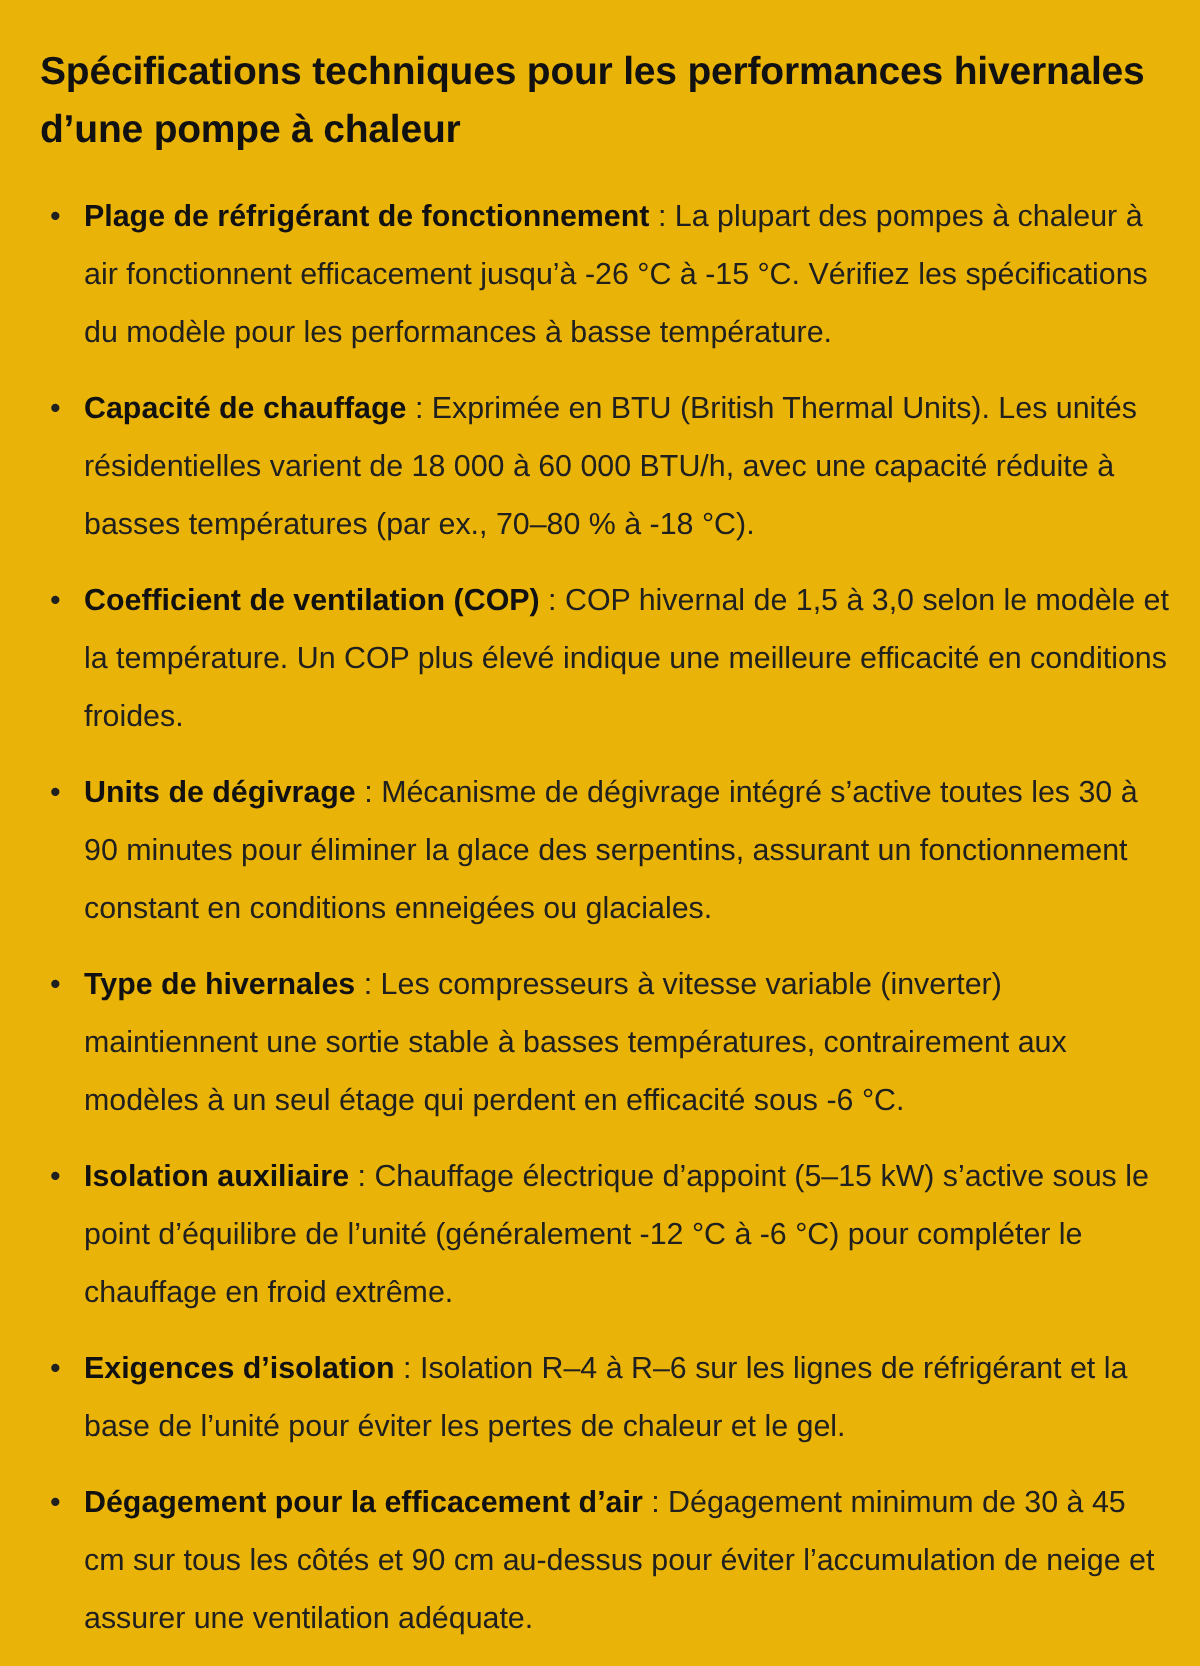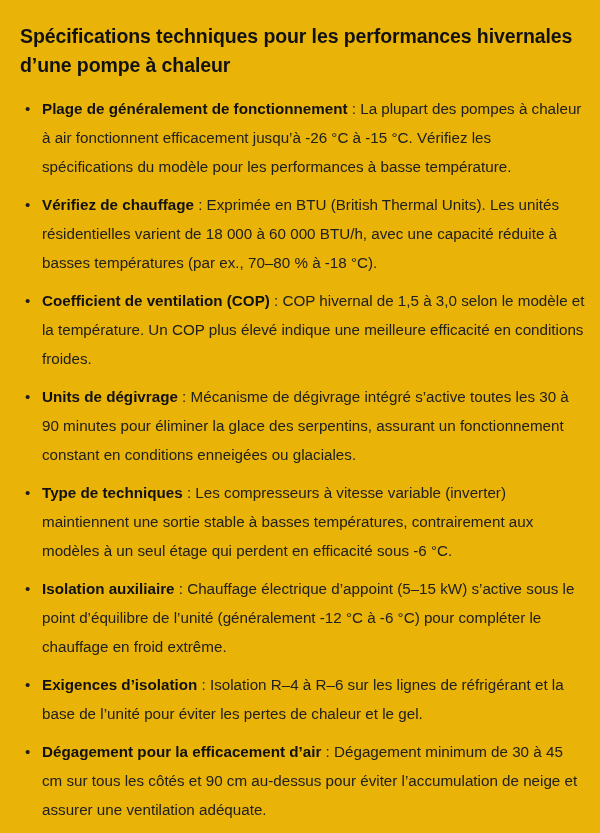--- a/index.html
+++ b/index.html
@@ -71,37 +71,37 @@
 </head>
 <body>
 
 <div class="page">
 
   <h1 class="doc-title">Spécifications techniques pour les performances hivernales d’une pompe à chaleur</h1>
 
   <ul class="bullet-list">
     <li class="bullet-item">
       <span class="bullet-marker">•</span>
-      <span class="bullet-term">Plage de généralement de fonctionnement</span><span class="bullet-sep"> : </span><span class="bullet-desc">La plupart des pompes à chaleur à air fonctionnent efficacement jusqu’à -26 °C à -15 °C. Vérifiez les spécifications du modèle pour les performances à basse température.</span>
+      <span class="bullet-term">Plage de réfrigérant de fonctionnement</span><span class="bullet-sep"> : </span><span class="bullet-desc">La plupart des pompes à chaleur à air fonctionnent efficacement jusqu’à -26 °C à -15 °C. Vérifiez les spécifications du modèle pour les performances à basse température.</span>
     </li>
     <li class="bullet-item">
       <span class="bullet-marker">•</span>
-      <span class="bullet-term">Vérifiez de chauffage</span><span class="bullet-sep"> : </span><span class="bullet-desc">Exprimée en BTU (British Thermal Units). Les unités résidentielles varient de 18 000 à 60 000 BTU/h, avec une capacité réduite à basses températures (par ex., 70–80 % à -18 °C).</span>
+      <span class="bullet-term">Capacité de chauffage</span><span class="bullet-sep"> : </span><span class="bullet-desc">Exprimée en BTU (British Thermal Units). Les unités résidentielles varient de 18 000 à 60 000 BTU/h, avec une capacité réduite à basses températures (par ex., 70–80 % à -18 °C).</span>
     </li>
     <li class="bullet-item">
       <span class="bullet-marker">•</span>
       <span class="bullet-term">Coefficient de ventilation (COP)</span><span class="bullet-sep"> : </span><span class="bullet-desc">COP hivernal de 1,5 à 3,0 selon le modèle et la température. Un COP plus élevé indique une meilleure efficacité en conditions froides.</span>
     </li>
     <li class="bullet-item">
       <span class="bullet-marker">•</span>
       <span class="bullet-term">Units de dégivrage</span><span class="bullet-sep"> : </span><span class="bullet-desc">Mécanisme de dégivrage intégré s’active toutes les 30 à 90 minutes pour éliminer la glace des serpentins, assurant un fonctionnement constant en conditions enneigées ou glaciales.</span>
     </li>
     <li class="bullet-item">
       <span class="bullet-marker">•</span>
-      <span class="bullet-term">Type de techniques</span><span class="bullet-sep"> : </span><span class="bullet-desc">Les compresseurs à vitesse variable (inverter) maintiennent une sortie stable à basses températures, contrairement aux modèles à un seul étage qui perdent en efficacité sous -6 °C.</span>
+      <span class="bullet-term">Type de hivernales</span><span class="bullet-sep"> : </span><span class="bullet-desc">Les compresseurs à vitesse variable (inverter) maintiennent une sortie stable à basses températures, contrairement aux modèles à un seul étage qui perdent en efficacité sous -6 °C.</span>
     </li>
     <li class="bullet-item">
       <span class="bullet-marker">•</span>
       <span class="bullet-term">Isolation auxiliaire</span><span class="bullet-sep"> : </span><span class="bullet-desc">Chauffage électrique d’appoint (5–15 kW) s’active sous le point d’équilibre de l’unité (généralement -12 °C à -6 °C) pour compléter le chauffage en froid extrême.</span>
     </li>
     <li class="bullet-item">
       <span class="bullet-marker">•</span>
       <span class="bullet-term">Exigences d’isolation</span><span class="bullet-sep"> : </span><span class="bullet-desc">Isolation R–4 à R–6 sur les lignes de réfrigérant et la base de l’unité pour éviter les pertes de chaleur et le gel.</span>
     </li>
     <li class="bullet-item">

